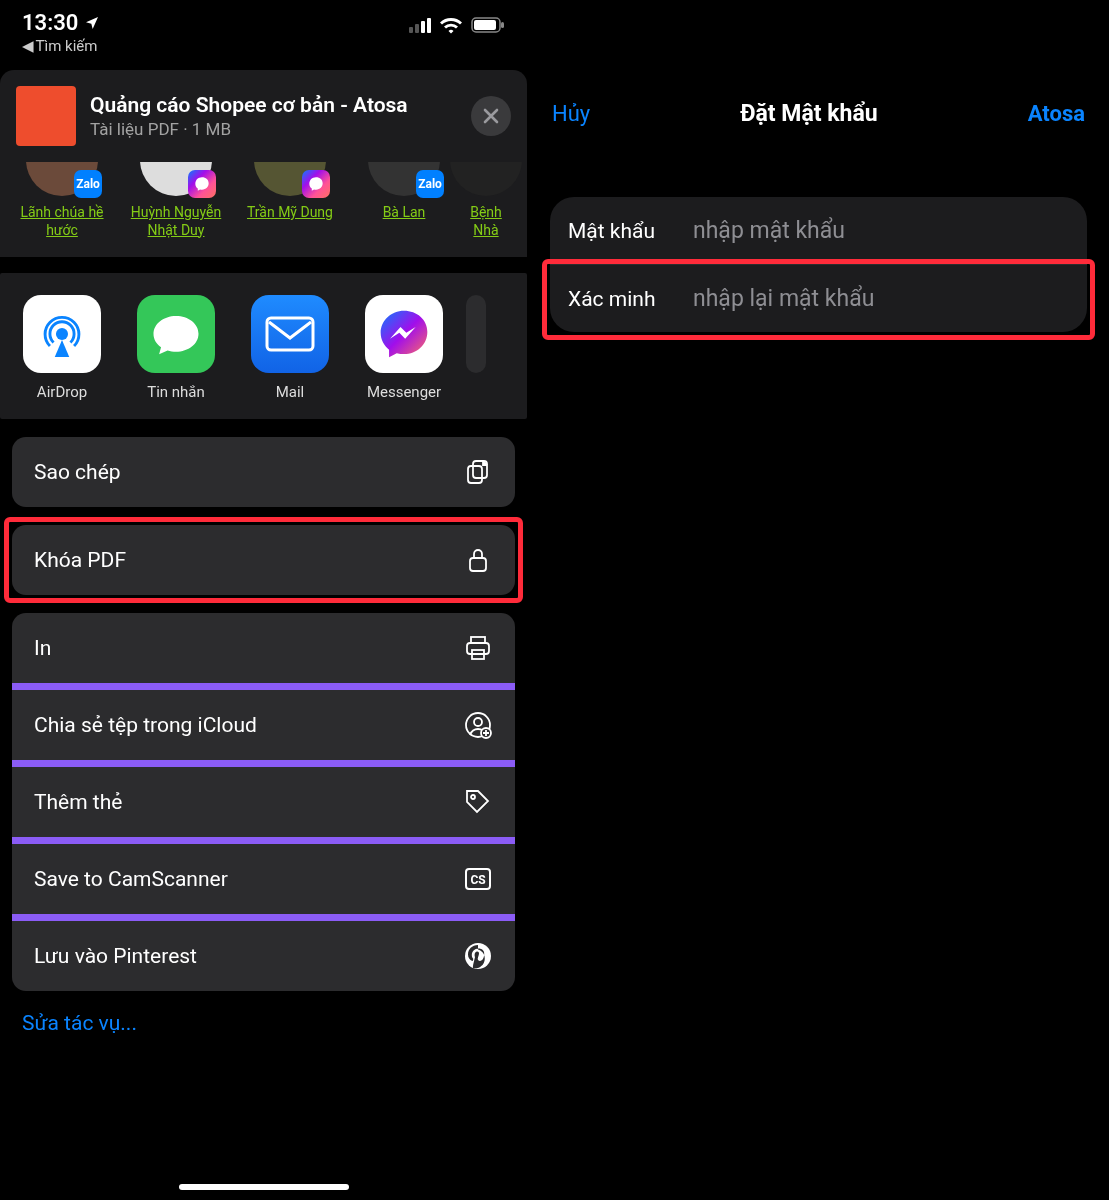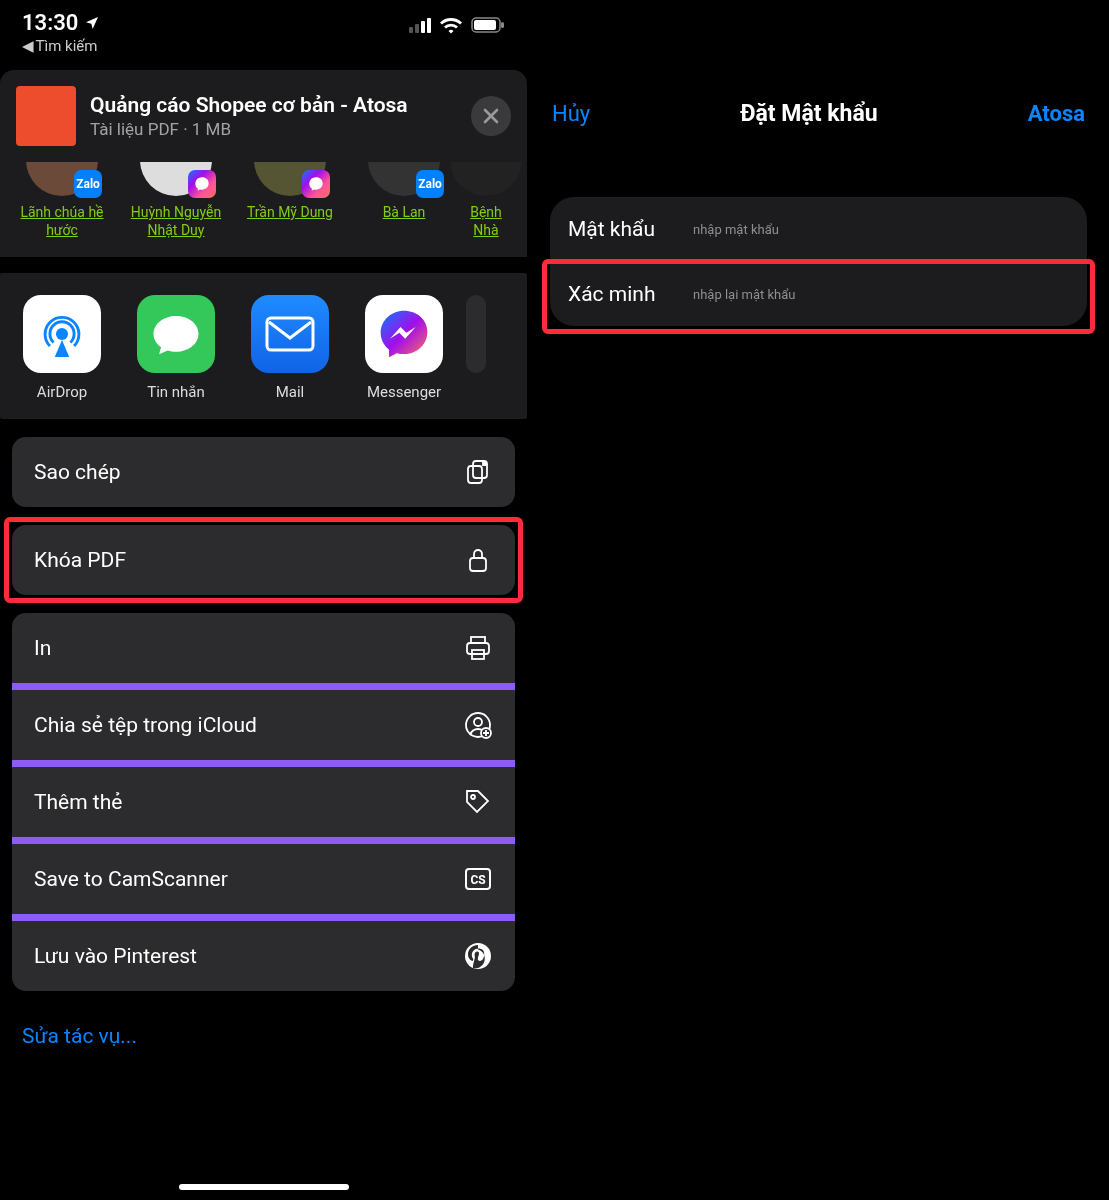--- a/index.html
+++ b/index.html
@@ -42,32 +42,32 @@
   .ic-messages { background:#34c759; }
   .ic-mail { background: linear-gradient(#1f8bff,#1163e6); }
   .ic-messenger { background:#fff; }
   .ic-more { background:#2c2c2e; }
   
   .action-group { margin: 18px 12px 0 12px; background:#2c2c2e; border-radius: 14px; overflow:hidden; position:relative; }
   .action { display:flex; align-items:center; justify-content:space-between; padding: 20px 22px; color:#fff; font-size:21px; }
   .action + .action { border-top: 7px solid #8b5cf6; }
   .action .icon { width: 30px; height: 30px; display:flex; align-items:center; justify-content:center; color:#fff; }
   .highlight-red { position:absolute; pointer-events:none; border: 5px solid #ff2b3a; border-radius: 6px; }
-  .edit-link { color:#0a84ff; font-size:21px; padding: 33px 22px; }
+  .edit-link { color:#0a84ff; font-size:21px; padding: 20px 22px; }
   .home-indicator { position:absolute; bottom:10px; left:50%; transform:translateX(-50%); width:170px; height:6px; background:#fff; border-radius:3px; }
   
   .nav-bar { display:flex; align-items:center; justify-content:space-between; padding: 100px 24px 0 24px; }
   .nav-btn { color:#0a84ff; font-size:22px; }
   .nav-btn.bold { font-weight:700; }
   .nav-title { color:#fff; font-size:23px; font-weight:700; }
   .form-group { margin: 70px 22px 0 22px; background:#1c1c1e; border-radius:24px; position:relative; }
   .field { display:flex; align-items:center; padding: 20px 18px; }
   .field + .field { border-top:1px solid #2c2c2e; }
   .field-label { color:#fff; font-size:21px; width: 125px; flex:0 0 125px; }
-  .field-input { flex:1; background:transparent; border:0; outline:0; color:#fff; font-size:13px; }
+  .field-input { flex:1; background:transparent; border:0; outline:0; color:#fff; font-size:23px; }
   .field-input::placeholder { color: #8e8e93; }
   svg { display:block; }
 </style>
 </head>
 <body>
 
 <div class="phone phone-left">
 
   <div class="status-bar">
     <div class="status-left">

